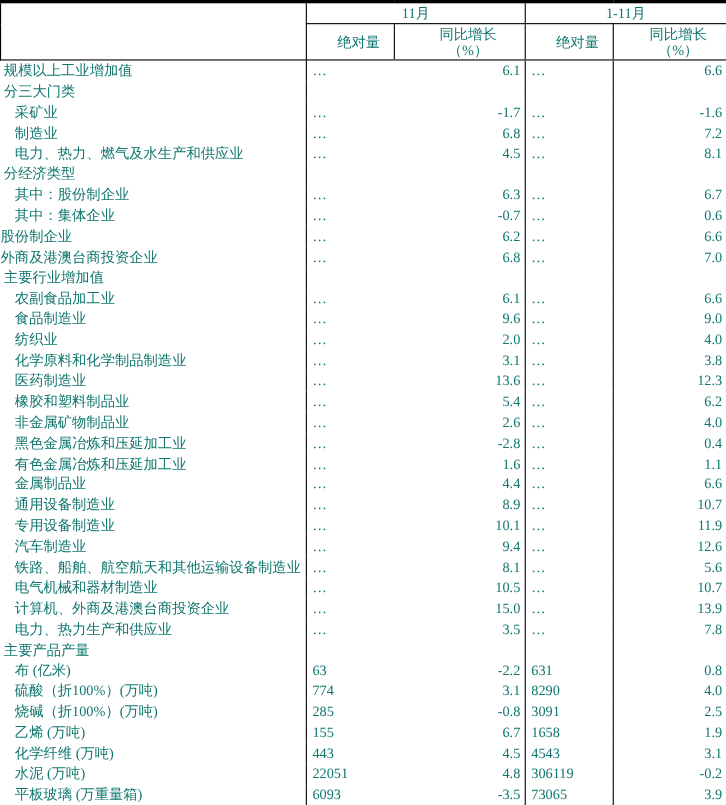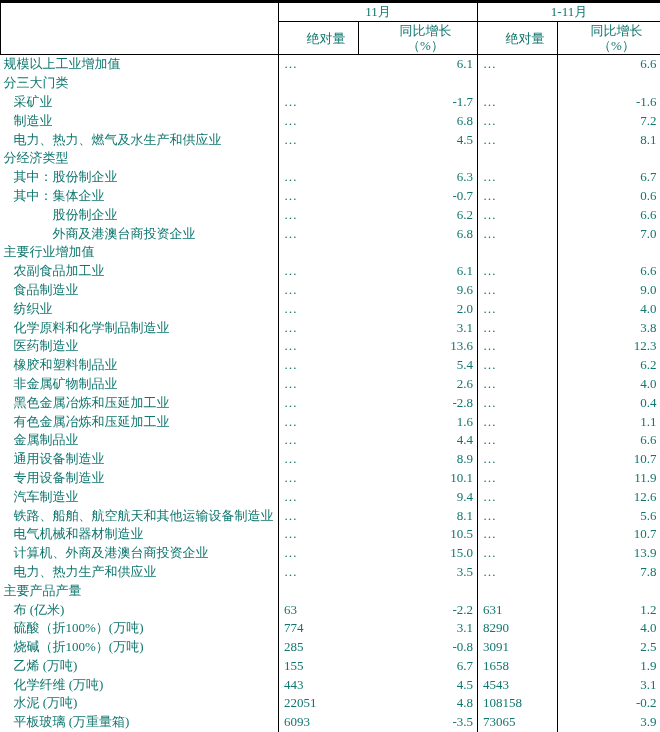--- a/index.html
+++ b/index.html
@@ -67,21 +67,21 @@
   td.c-abs {
     text-align: left;
     padding-left: 5px;
   }
   td.c-growth {
     text-align: right;
     padding-right: 4px;
   }
   td.ind-0 { padding-left: 3px; margin-top: 20px; }
   td.ind-1 { padding-left: 13px; }
-  td.ind-2 { padding-left: 52px; }
+  td.ind-2 { }
 </style>
 </head>
 <body>
 
 <div class="page">
   <table class="stat">
     <colgroup>
       <col style="width:278px">
       <col style="width:80px">
       <col style="width:119px">
@@ -309,21 +309,21 @@
     <td class="c-abs"></td>
     <td class="c-growth"></td>
     <td class="c-abs bl"></td>
     <td class="c-growth bl"></td>
   </tr>
         <tr>
     <td class="c-label ind-1">布 (亿米)</td>
     <td class="c-abs">63</td>
     <td class="c-growth">-2.2</td>
     <td class="c-abs bl">631</td>
-    <td class="c-growth bl">1.2</td>
+    <td class="c-growth bl">0.8</td>
   </tr>
         <tr>
     <td class="c-label ind-1">硫酸（折100%）(万吨)</td>
     <td class="c-abs">774</td>
     <td class="c-growth">3.1</td>
     <td class="c-abs bl">8290</td>
     <td class="c-growth bl">4.0</td>
   </tr>
         <tr>
     <td class="c-label ind-1">烧碱（折100%）(万吨)</td>
@@ -343,21 +343,21 @@
     <td class="c-label ind-1">化学纤维 (万吨)</td>
     <td class="c-abs">443</td>
     <td class="c-growth">4.5</td>
     <td class="c-abs bl">4543</td>
     <td class="c-growth bl">3.1</td>
   </tr>
         <tr>
     <td class="c-label ind-1">水泥 (万吨)</td>
     <td class="c-abs">22051</td>
     <td class="c-growth">4.8</td>
-    <td class="c-abs bl">108158</td>
+    <td class="c-abs bl">306119</td>
     <td class="c-growth bl">-0.2</td>
   </tr>
         <tr>
     <td class="c-label ind-1">平板玻璃 (万重量箱)</td>
     <td class="c-abs">6093</td>
     <td class="c-growth">-3.5</td>
     <td class="c-abs bl">73065</td>
     <td class="c-growth bl">3.9</td>
   </tr>
       </tbody>

